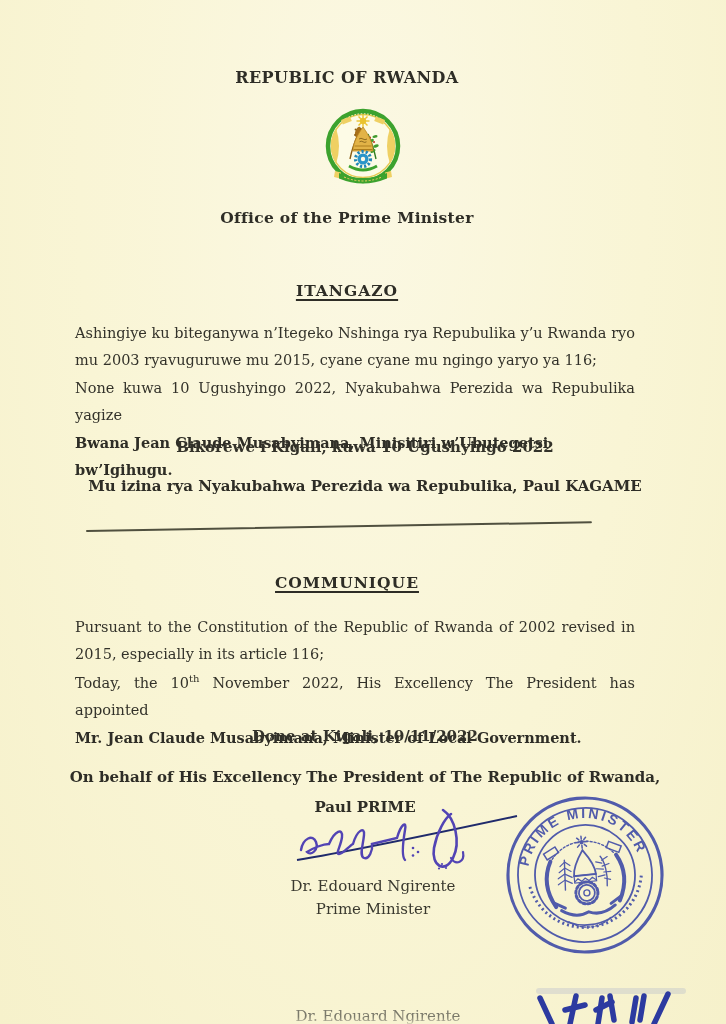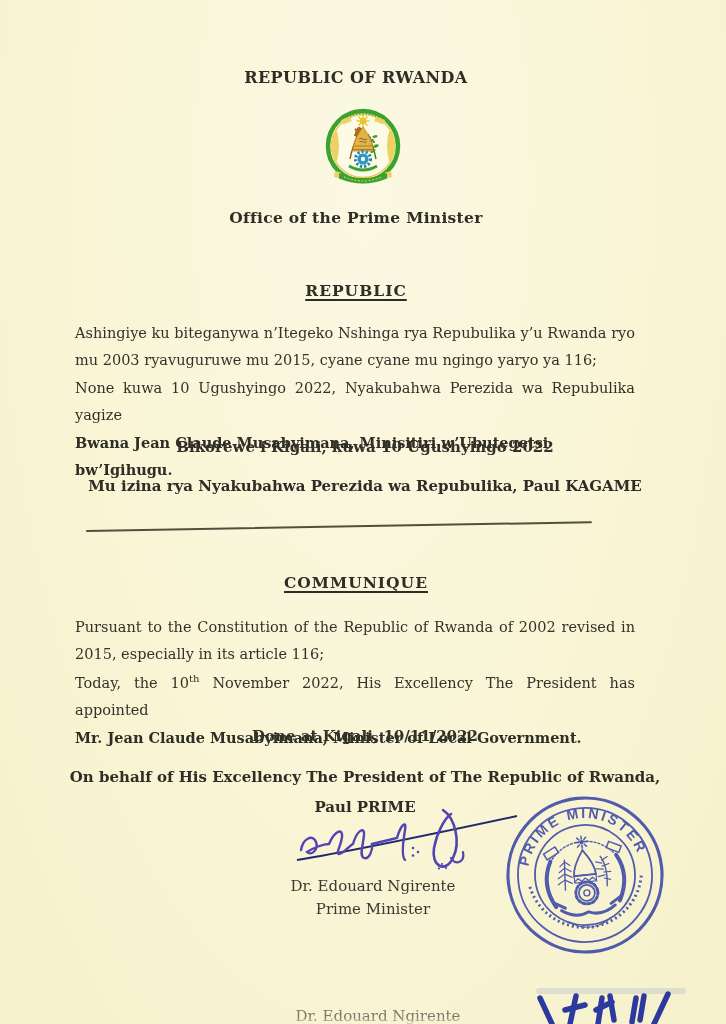--- a/index.html
+++ b/index.html
@@ -4,21 +4,21 @@
 <style>
   html,body{margin:0;padding:0;background:#e8e4c9;}
   .page{
     position:relative;width:726px;height:1024px;overflow:hidden;
     background:#f9f5d6;
     background-image:radial-gradient(ellipse at 50% 18%, #fbf8e3 0%, #f9f5d5 55%, #f6f1cb 100%);
     font-family:"DejaVu Serif","Liberation Serif",serif;
     color:#33322a;
   }
   .abs{position:absolute;}
-  .full{left:0;width:694px;margin-left:9px;}
+  .full{left:0;width:694px;}
   .center{text-align:center;}
   .doc-title{font-size:16px;font-weight:bold;letter-spacing:.4px;line-height:20px;color:#2e2d26;}
   .sub-title{font-size:15.5px;font-weight:bold;letter-spacing:.3px;line-height:20px;color:#2e2d26;}
   .heading{font-size:15.5px;font-weight:bold;letter-spacing:1px;line-height:20px;color:#2e2d26;
            text-decoration:underline;text-underline-offset:3px;text-decoration-thickness:1.5px;}
   .body-block{left:75px;width:560px;font-size:14.5px;line-height:27px;}
   .jline{text-align:justify;text-align-last:justify;}
   .center-line{left:85px;width:560px;font-size:15px;line-height:27px;text-align:center;font-weight:bold;}
   .bold-line{font-weight:bold;color:#2e2d26;}
   .behalf{left:60px;width:610px;font-size:15px;font-weight:bold;line-height:30px;text-align:center;color:#2e2d26;}
@@ -81,21 +81,21 @@
       <path d="M 34,65 Q 48,73 62,65" fill="none" stroke="#3ca22e" stroke-width="2.8"></path>
       <path d="M 20,70 l 6,1.5 l -1,6 l -6,-1.5 Z" fill="#efd063"></path>
       <path d="M 76,70 l -6,1.5 l 1,6 l 6,-1.5 Z" fill="#efd063"></path>
       <path d="M 24,72 Q 48,82 72,72 L 72,77.5 Q 48,87.5 24,77.5 Z" fill="#3ca22e"></path>
       <path d="M 29,76 Q 48,84 67,76" fill="none" stroke="#efd063" stroke-width="1" stroke-dasharray="2 1.6"></path>
     </svg>
   </div>
 
   <div class="abs full center sub-title" style="top:208px">Office of the Prime Minister</div>
 
-  <div class="abs full center heading" style="top:281px">REPUBLIC</div>
+  <div class="abs full center heading" style="top:281px">ITANGAZO</div>
 
   <div class="abs body-block" style="top:320px">
     <div class="jline">Ashingiye ku biteganywa n’Itegeko Nshinga rya Repubulika y’u Rwanda ryo</div>
     <div>mu 2003 ryavuguruwe mu 2015, cyane cyane mu ngingo yaryo ya 116;</div>
   </div>
 
   <div class="abs body-block" style="top:375px">
     <div class="jline">None kuwa 10 Ugushyingo 2022, Nyakubahwa Perezida wa Repubulika yagize</div>
     <div class="bold-line">Bwana Jean Claude Musabyimana, Minisitiri w’Ubutegetsi bw’Igihugu.</div>
   </div>

